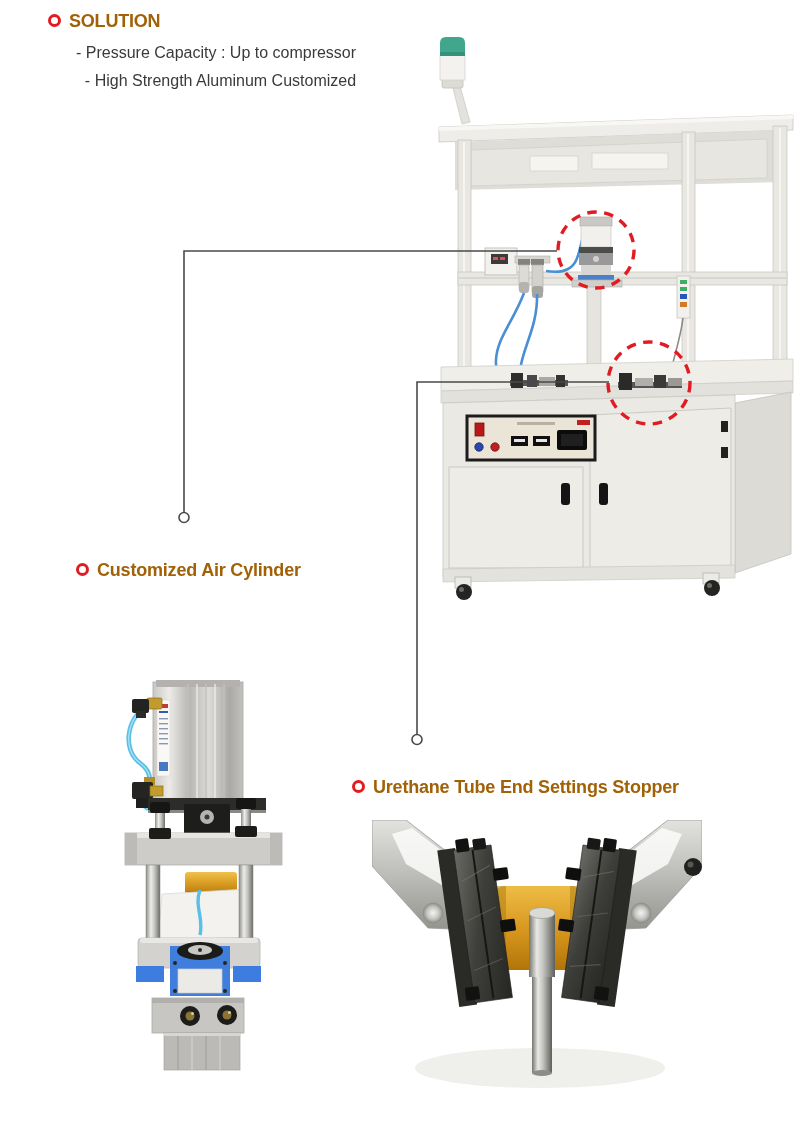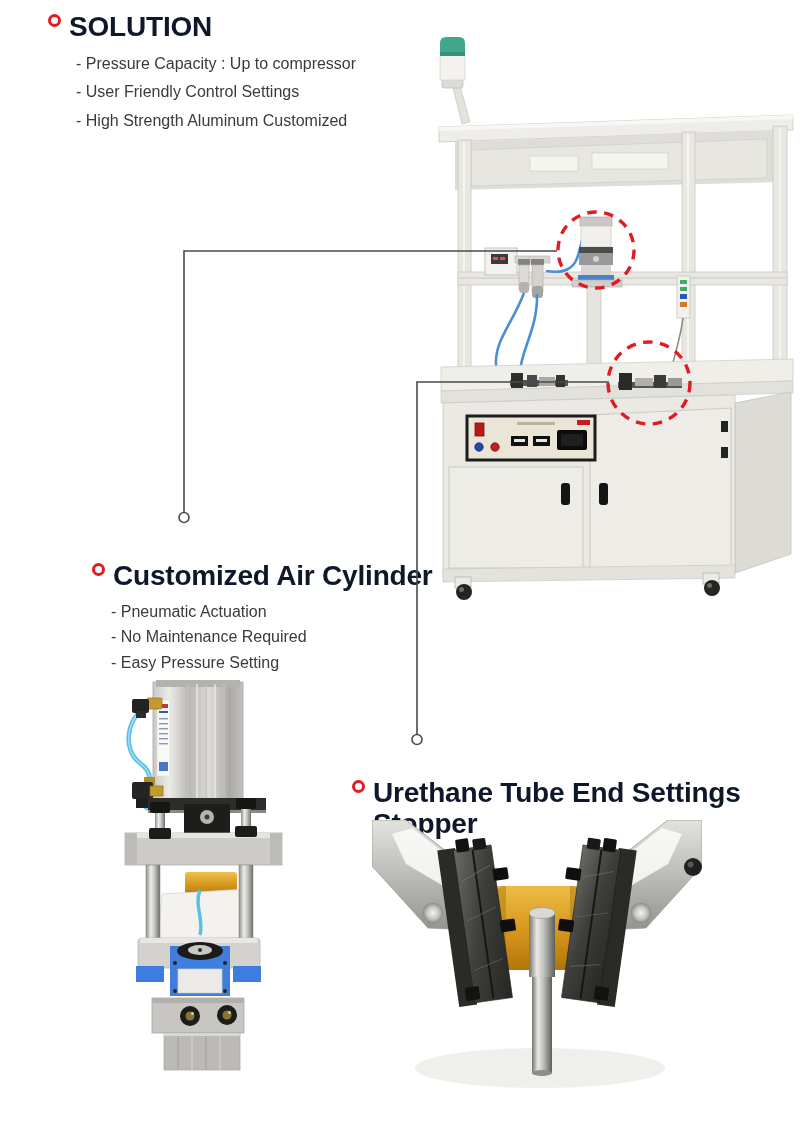--- a/index.html
+++ b/index.html
@@ -14,48 +14,47 @@
   .heading-row { display: flex; align-items: flex-start; }
   .bullet-ring {
     width: 13px; height: 13px;
     border: 3.4px solid #e11b22;
     border-radius: 50%;
     background: #fff;
     margin-top: 2px;
     flex: 0 0 auto;
   }
   h2 {
-    font-size: 28px; font-weight: 700; color: #0f172a;
+    font-size: 18px; font-weight: 700; color: #a16207;
     letter-spacing: -0.2px; margin-left: 8px; line-height: 1.1;
   }
   ul { list-style: none; margin-top: 7px; font-size: 16px; color: #3a3a3a; }
-  #solution-section ul { padding-left: 28px; }
+  #solution-section ul { padding-left: 28px; text-align: right; }
   #solution-section li { line-height: 28.5px; }
   #air-cylinder-section ul { padding-left: 19px; }
   #air-cylinder-section li { line-height: 25.5px; }
   .figure { position: absolute; }
   #machine-figure   { left: 425px; top: 30px;  }
   #cylinder-figure  { left: 100px; top: 678px; }
   #clamp-figure     { left: 372px; top: 820px; }
   #leader-overlay { position: absolute; left: 0; top: 0; pointer-events: none; }
   #solution-section    { left: 48px;  top: 12px;  }
-  #air-cylinder-section{ left: 92px;  top: 561px; }
+  #air-cylinder-section{ left: 76px;  top: 561px; }
   #stopper-section     { left: 352px; top: 778px; }
 </style>
 </head>
 <body>
 
 <section class="section" id="solution-section">
   <div class="heading-row">
     <span class="bullet-ring"></span>
     <h2>SOLUTION</h2>
   </div>
   <ul>
     <li>- Pressure Capacity : Up to compressor</li>
-    <li>- User Friendly Control Settings</li>
     <li>- High Strength Aluminum Customized</li>
   </ul>
 </section>
 
 <svg class="figure" id="machine-figure" width="372" height="575" viewBox="0 0 372 575" xmlns="http://www.w3.org/2000/svg">
   <g>
     <polygon points="28,58 35,56 45,92 37,94" fill="#e3e2dd" stroke="#cbcac5" stroke-width="0.8"></polygon>
     <rect x="17" y="48" width="21" height="10" rx="2" fill="#dcdbd6" stroke="#c2c1bc" stroke-width="0.8"></rect>
     <rect x="15" y="25" width="25" height="25" fill="#f3f2ee" stroke="#d5d4cf" stroke-width="0.8"></rect>
     <path d="M15,26 L15,13 Q15,7 21,7 L34,7 Q40,7 40,13 L40,26 Z" fill="#41a78c"></path>
@@ -173,25 +172,20 @@
   </g>
   <circle cx="171" cy="220" r="38" fill="none" stroke="#e11b22" stroke-width="3.4" stroke-dasharray="9.5 7.5"></circle>
   <circle cx="224" cy="353" r="41" fill="none" stroke="#e11b22" stroke-width="3.4" stroke-dasharray="9.5 7.5"></circle>
 </svg>
 
 <section class="section" id="air-cylinder-section">
   <div class="heading-row">
     <span class="bullet-ring"></span>
     <h2>Customized Air Cylinder</h2>
   </div>
-  <ul>
-    <li>- Pneumatic Actuation</li>
-    <li>- No Maintenance Required</li>
-    <li>- Easy Pressure Setting</li>
-  </ul>
 </section>
 
 <svg class="figure" id="cylinder-figure" width="200" height="395" viewBox="0 0 200 395" xmlns="http://www.w3.org/2000/svg">
   <defs>
     <linearGradient id="cylBody" x1="0" y1="0" x2="1" y2="0">
       <stop offset="0" stop-color="#c9c8c5"></stop>
         <stop offset="0.18" stop-color="#ecebe8"></stop>
       <stop offset="0.4" stop-color="#b7b6b3"></stop>
         <stop offset="0.62" stop-color="#dcdbd8"></stop>
       <stop offset="0.85" stop-color="#aaa9a6"></stop>

